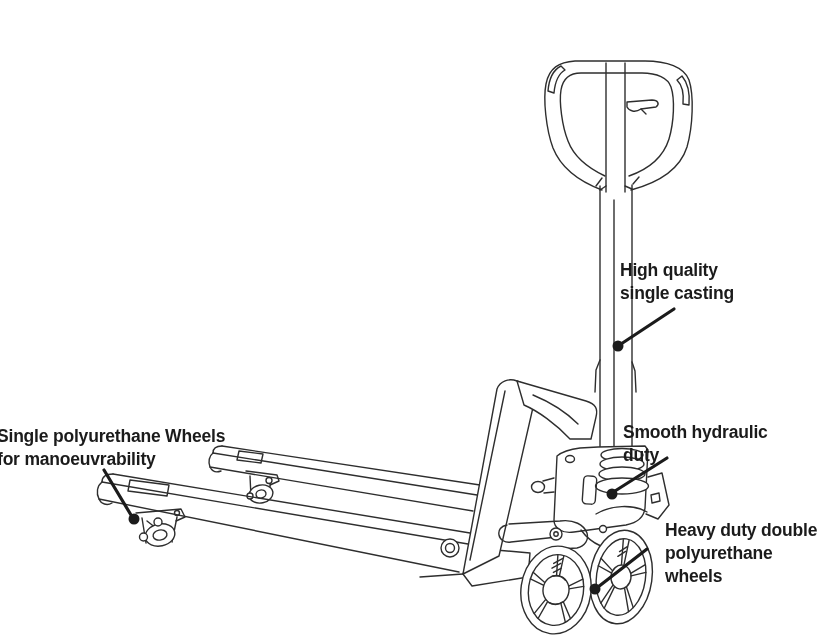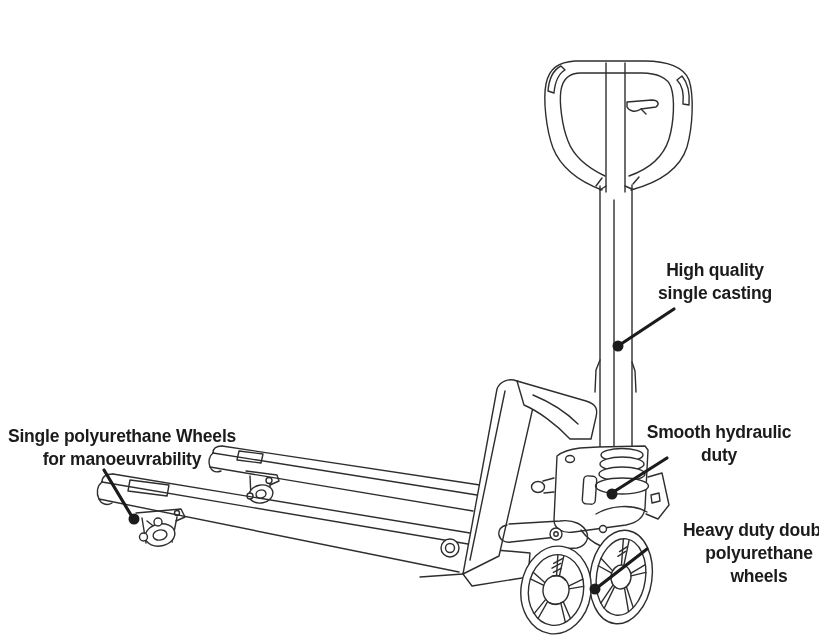--- a/index.html
+++ b/index.html
@@ -27,21 +27,21 @@
   svg .w{fill:var(--bg);}
   svg .leader{stroke:var(--leader);stroke-width:3.2;}
   svg .dot{fill:var(--leader);stroke:none;}
   .callout{
     position:absolute;
     color:var(--text);
     font-weight:700;
     font-size:17.5px;
     line-height:23px;
     letter-spacing:-0.2px;
-    text-align:center;
+    text-align:left;
     white-space:pre;
   }
   #label-single-casting{left:620px;top:259px;width:190px;}
   #label-hydraulic-pump{left:623px;top:421px;width:192px;}
   #label-double-wheels{left:628px;top:519px;width:188px;padding-left:37px;}
   #label-single-wheels{left:-3px;top:425px;width:250px;}
 </style>
 </head>
 <body>
 

